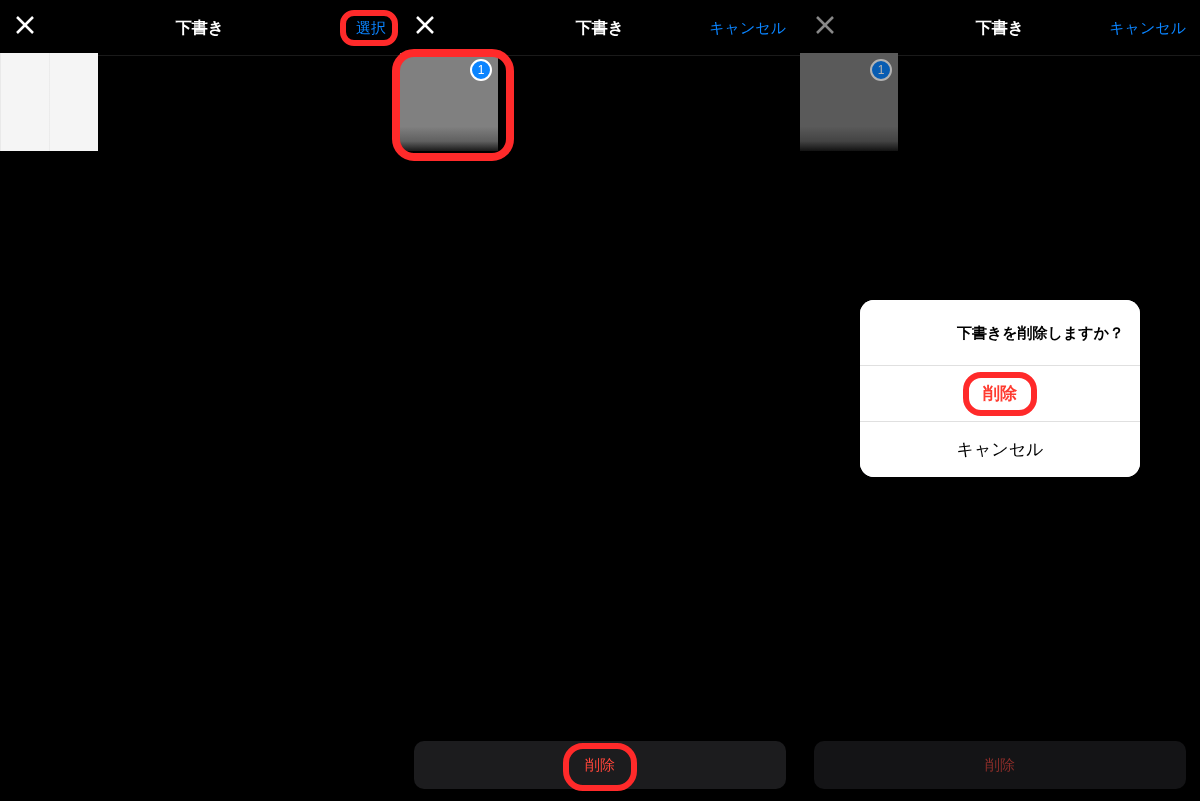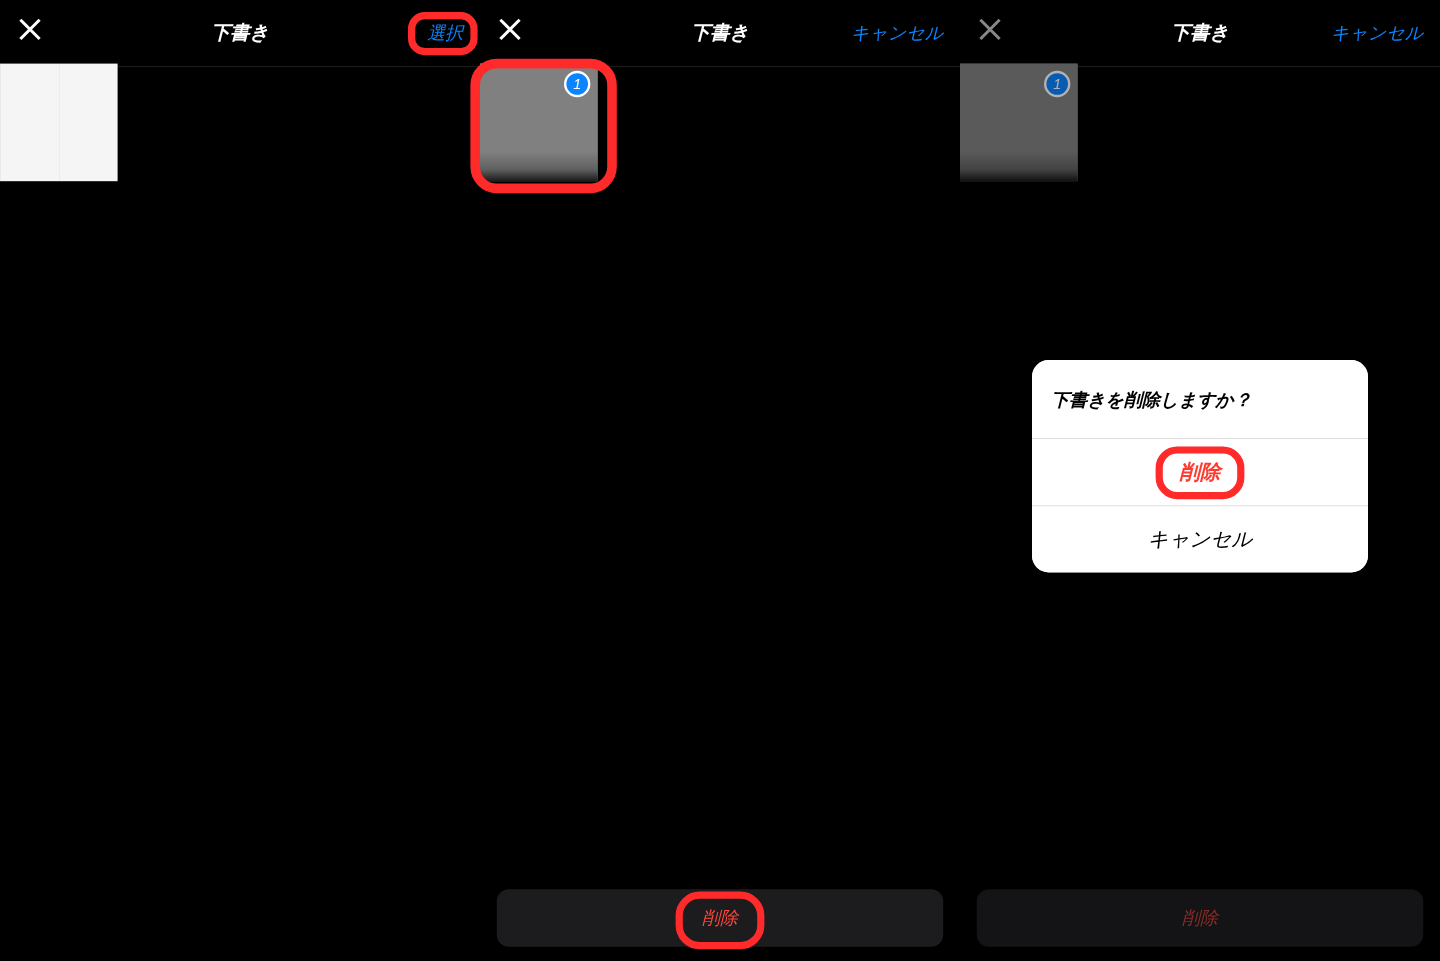--- a/index.html
+++ b/index.html
@@ -13,21 +13,20 @@
       height: 801px;
       font-family: -apple-system, BlinkMacSystemFont, "Hiragino Sans", sans-serif;
       overflow: hidden;
       position: relative;
     }
     .panel {
       position: absolute;
       top: 0;
       width: 400px;
       height: 801px;
-      font-style: italic;
     }
     .panel-1 { left: 0; }
     .panel-2 { left: 400px; }
     .panel-3 { left: 800px; }
 
     .header {
       position: relative;
       height: 56px;
       width: 100%;
       border-bottom: 1px solid #1a1a1a;
@@ -168,21 +167,21 @@
       left: 60px;
       right: 60px;
       top: 300px;
       background: #f2f2f7;
       border-radius: 14px;
       overflow: hidden;
       z-index: 10;
     }
     .action-sheet-title {
       padding: 24px 16px 22px;
-      text-align: left;
+      text-align: right;
       font-size: 15px;
       font-weight: 600;
       color: #000;
       background: #fff;
       border-bottom: 1px solid #e0e0e0;
     }
     .action-sheet-btn {
       background: #fff;
       padding: 16px;
       text-align: center;

